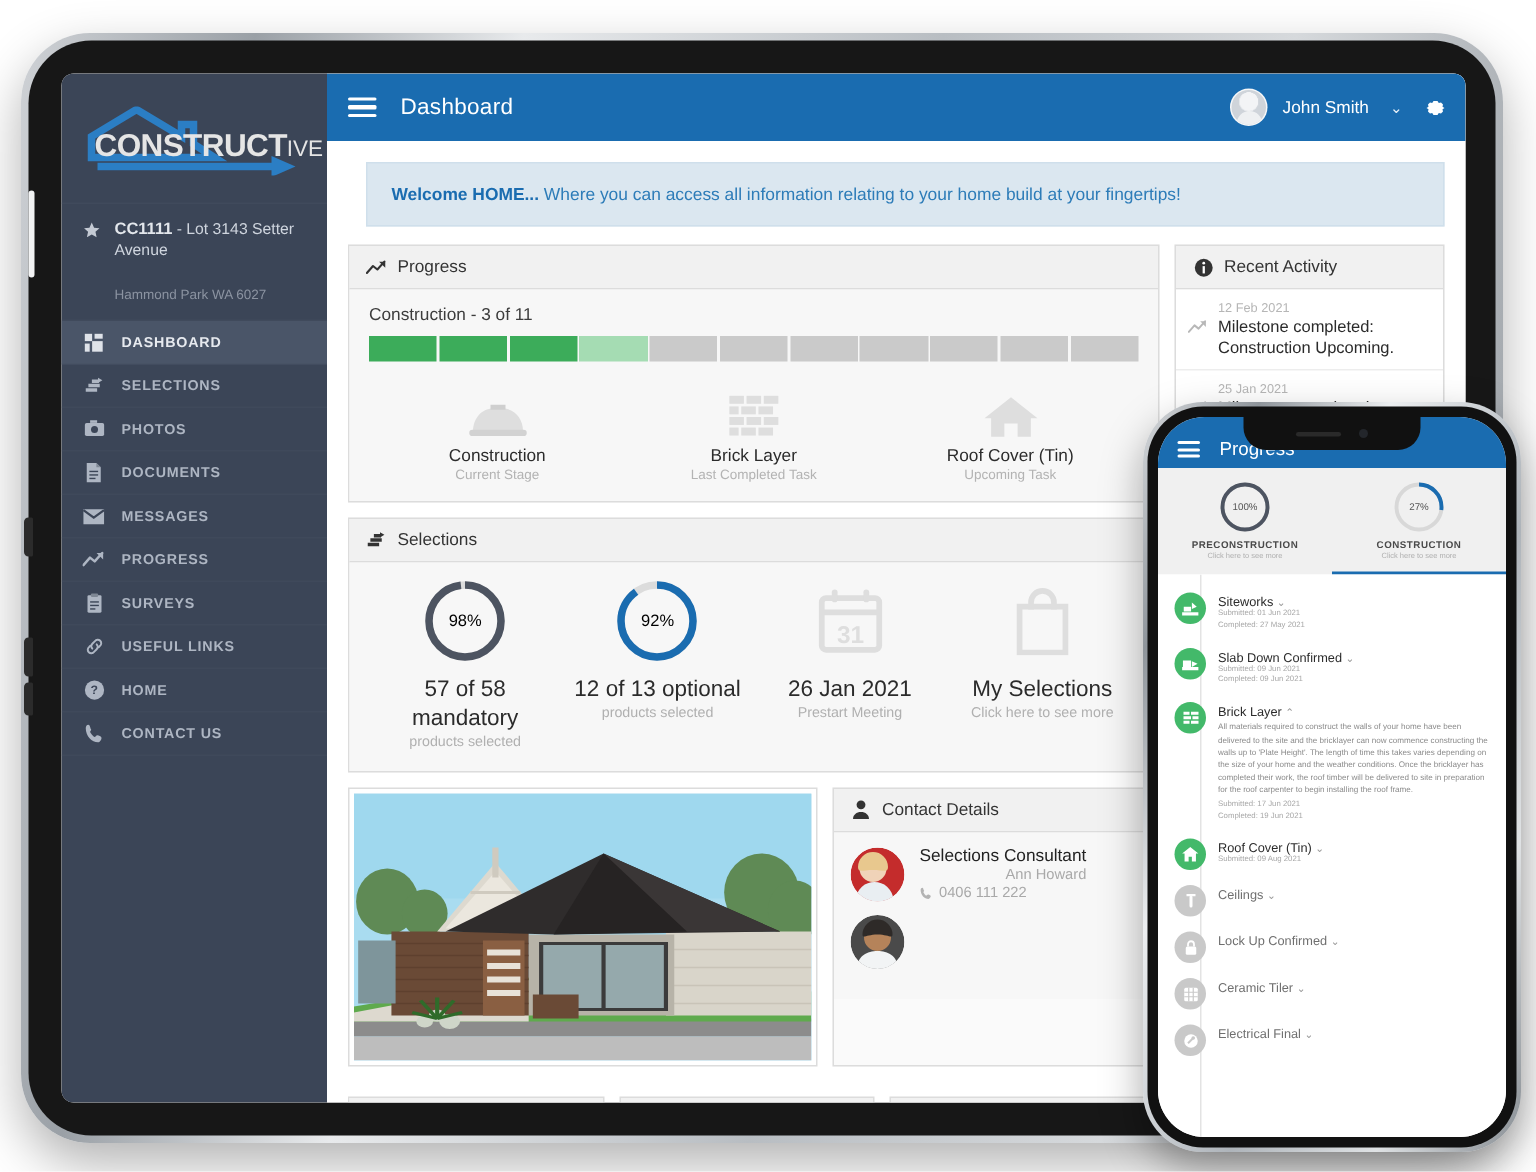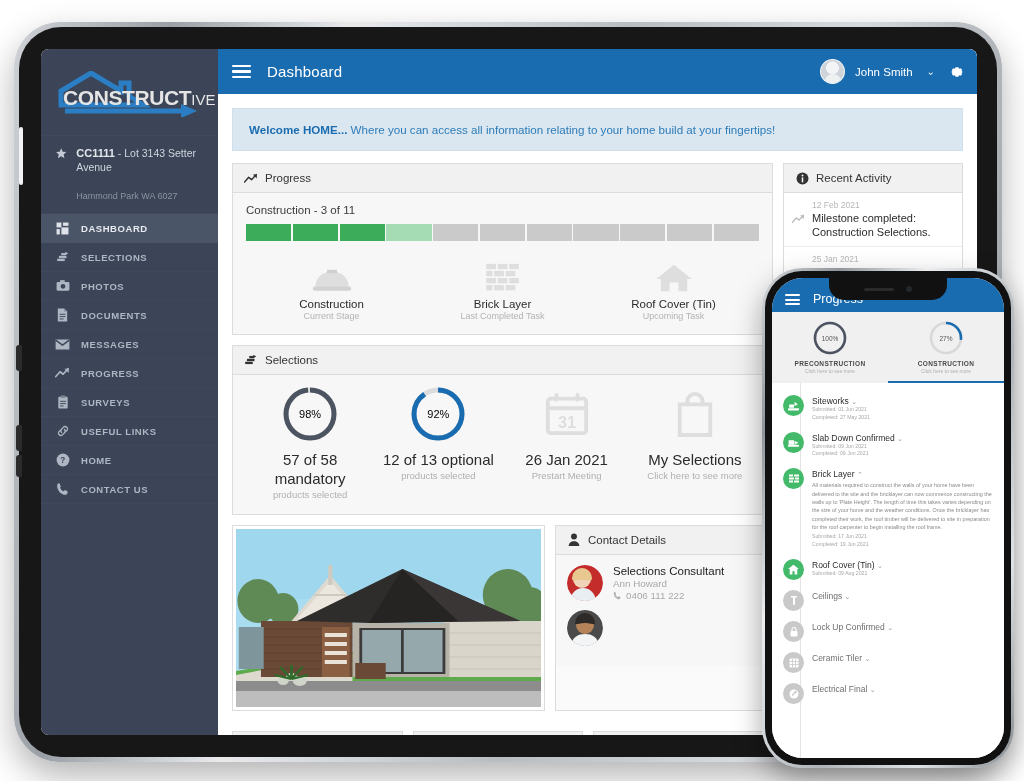--- a/index.html
+++ b/index.html
@@ -102,21 +102,21 @@
     width:17px; height:13px; border-radius:9px 9px 0 0; background:#eef0f2;
   }
   .uname { font-size:11.5px; }
   .caret { font-size:10px; opacity:.92; padding:0 4px; cursor:pointer;}
   .gear { width:16px; height:16px; cursor:pointer; }
 
   .content { flex:1; background:#fff; padding: 14px 14px 0 14px; overflow:hidden; }
 
   .welcome {
     background:#dbe7f0; border:1px solid #cfdfeb;
-    padding: 14px 16px; font-size: 11.6px; color:#2d7cb8; margin-bottom: 12px;
+    padding: 14px 16px; font-size: 11.6px; color:#2d7cb8; margin-bottom: 12px; margin-left: 12px;
   }
   .welcome b { color:#1a6cb0; font-weight:700; }
 
   .grid { display:flex; gap:10px; align-items:flex-start; }
   .col-left { flex:1; min-width:0; display:flex; flex-direction:column; gap:10px; }
   .col-right { width: 180px; flex:0 0 180px; }
 
   .card { border:1px solid #dcdcdc; background:#fafafa; }
   .card-hd {
     display:flex; align-items:center; gap:7px;
@@ -145,21 +145,21 @@
   .ring svg { display:block; transform: rotate(-90deg); }
   .ring span { position:absolute; inset:0; display:flex; align-items:center; justify-content:center; font-size:11px; }
   .sel-ico { height:56px; display:flex; align-items:center; justify-content:center; margin-bottom:9px; }
   .sel-t1 { font-size:15px; color:#2b2b2b; line-height:1.25; }
   .sel-t2 { font-size:9.5px; color:#b0b0b0; line-height:1.3; }
 
   
   .row2 { display:flex; gap:10px; align-items:stretch; }
   .house-card { flex:1; border:1px solid #dcdcdc; background:#fff; padding:3px; min-width:0; }
   .house { width:100%; height:178px; position:relative; overflow:hidden; background:#bfe4f4; }
-  .contact-card { width: 218px; flex:0 0 218px; }
+  .contact-card { width: 218px; flex:0 0 218px;text-align:right; }
   .contact-bd { padding: 10px 11px 11px 11px; background:#f7f7f7; }
   .c-person { display:flex; gap:10px; align-items:flex-start; margin-bottom:9px; }
   .c-ph { width:36px; height:36px; border-radius:50%; flex:0 0 36px; overflow:hidden; position:relative; }
   .c-role { font-size:11.5px; color:#222; }
   .c-name { font-size:9.8px; color:#a9a9a9; margin-top:1px; }
   .c-tel { font-size:9.8px; color:#a9a9a9; margin-top:1px; display:flex; align-items:center; gap:4px; }
 
   
   .ra-bd { background:#fff; max-height:520px; overflow:hidden; }
   .ra-item { display:flex; gap:7px; padding:7px 9px 7px 8px; border-bottom:1px solid #ededed; }
@@ -716,21 +716,21 @@
                     <span>Recent Activity</span>
                   </div>
                   <div class="ra-bd" id="ra-list">
                       <div class="ra-item">
                         <div class="ra-ico"><svg width="13" height="10" viewBox="0 0 24 18">
                             <path d="M1 15 L8 7 L13 11 L21 2" fill="none" stroke="#b8b8b8" stroke-width="2.4" stroke-linecap="round" stroke-linejoin="round"></path>
                             <path d="M15 2h7v7z" fill="#b8b8b8"></path>
                           </svg></div>
                         <div>
                           <div class="ra-date">12 Feb 2021</div>
-                          <div class="ra-txt">Milestone completed: Construction Selections.</div>
+                          <div class="ra-txt">Milestone completed: Construction Upcoming.</div>
                         </div>
                       </div>
                       <div class="ra-item">
                         <div class="ra-ico"><svg width="13" height="10" viewBox="0 0 24 18">
                             <path d="M1 15 L8 7 L13 11 L21 2" fill="none" stroke="#b8b8b8" stroke-width="2.4" stroke-linecap="round" stroke-linejoin="round"></path>
                             <path d="M15 2h7v7z" fill="#b8b8b8"></path>
                           </svg></div>
                         <div>
                           <div class="ra-date">25 Jan 2021</div>
                           <div class="ra-txt">Milestone completed: Prestart Meeting.</div>

